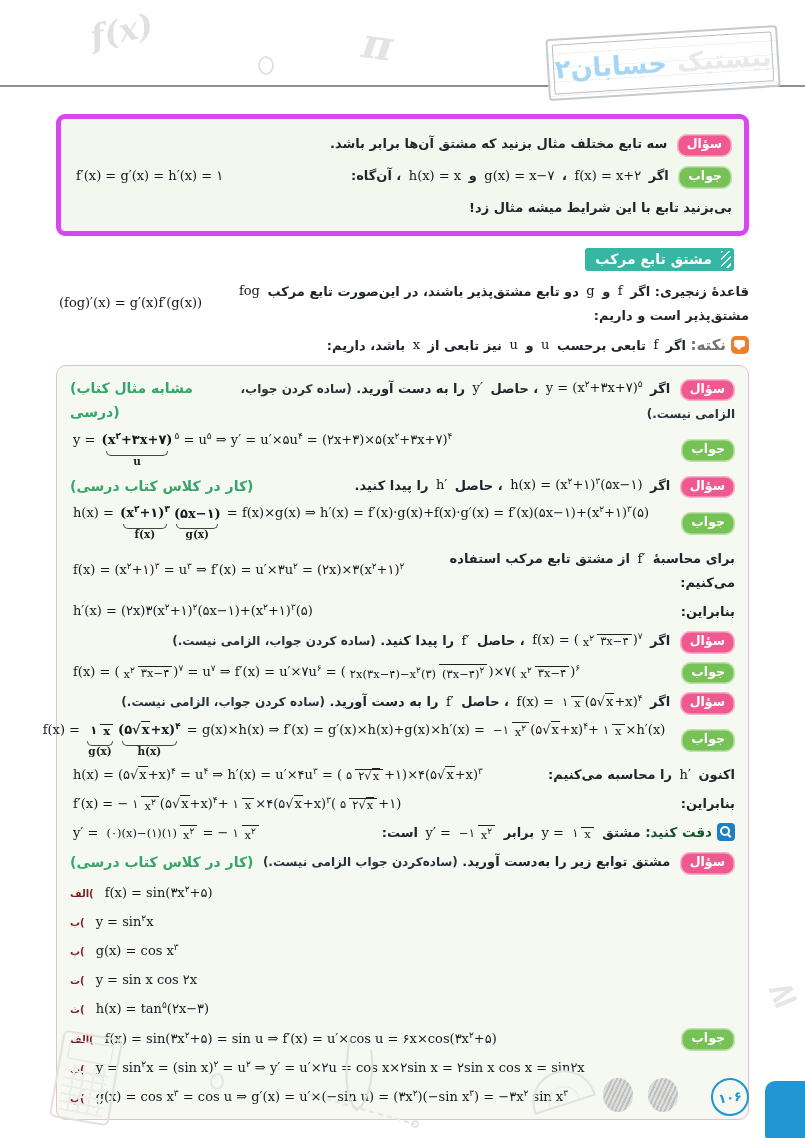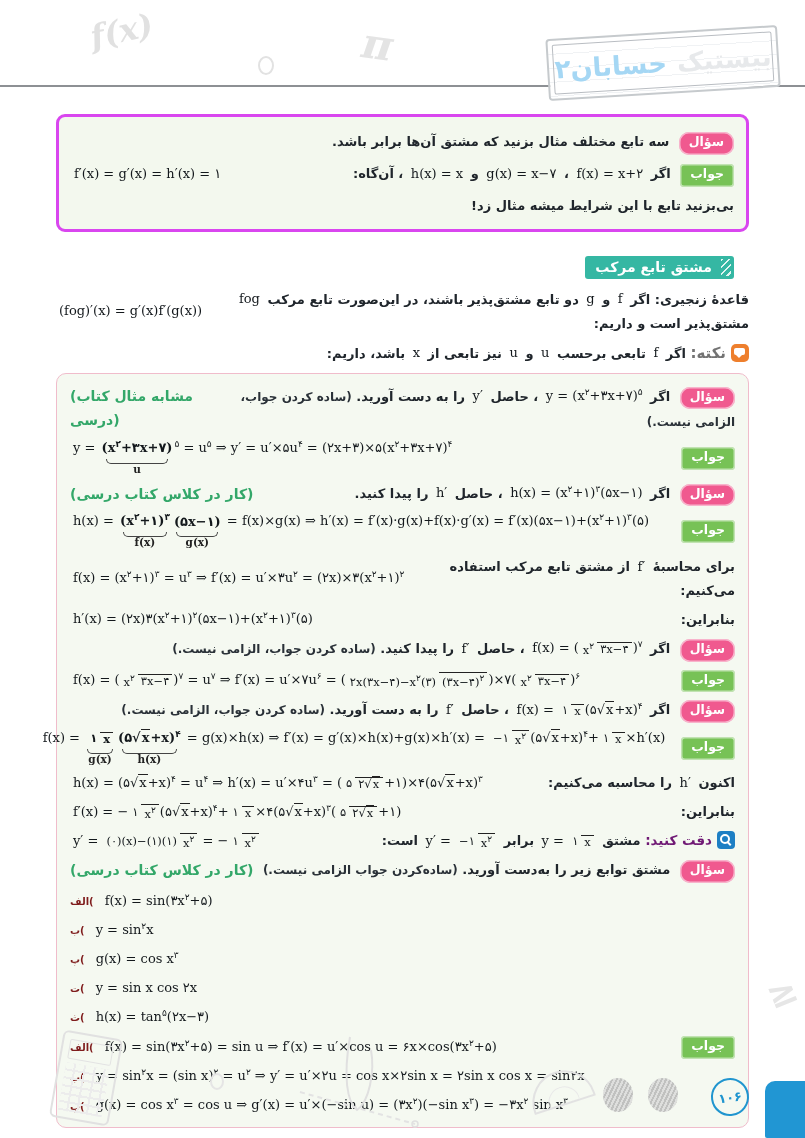--- a/index.html
+++ b/index.html
@@ -13,43 +13,43 @@
   .logo::before{content:"";position:absolute;inset:4px;border:1.5px solid #b9bdc2;border-radius:2px;}
   .logo-w1{font-weight:bold;font-size:26px;color:#e7e9eb;}
   .logo-w2{font-weight:bold;font-size:26px;color:#a5d7f4;}
   .deco{position:absolute;pointer-events:none;}
   .deco-fx{left:90px;top:12px;font:italic bold 32px "DejaVu Serif",serif;color:#e1e1e1;transform:rotate(-12deg);}
   .deco-pi{left:362px;top:20px;font:italic bold 42px "DejaVu Serif",serif;color:#e4e4e4;transform:rotate(8deg);}
   .deco-dot{left:258px;top:56px;width:12px;height:15px;border:2px solid #e2e2e2;border-radius:50%;}
   .deco-leq{right:8px;top:972px;font-size:36px;color:#e6e6e6;transform:rotate(-22deg);font-weight:bold;}
   
   .content{position:absolute;top:114px;right:56px;left:56px;}
-  .softbox{background:#f3f8ee;border:3px solid #d946ef;border-radius:9px;padding:6px 12px;margin-bottom:24px;}
+  .softbox{background:#f3f8ee;border:5px solid #d946ef;border-radius:9px;padding:6px 12px;margin-bottom:12px;}
   .bigbox{background:#f5f9f1;border:1.5px solid #f0bccb;border-radius:10px;padding:5px 13px;margin-top:8px;}
   .line{margin:6px 0;line-height:1.5;}
   .bigbox .line{margin:5px 0;}
   .split{display:flex;justify-content:space-between;align-items:center;gap:8px;}
   .split .r{text-align:right;}
   .split .l{direction:ltr;text-align:left;}
   .tagl{direction:rtl;}
   .ltr-line{direction:ltr;text-align:left;}
   .chip-row{margin:10px 15px 8px;}
   .chip{position:relative;display:inline-block;background:#35b7a3;color:#fff;font-weight:bold;
         font-size:14px;padding:3px 22px 4px 10px;border-radius:3px;}
   .chip::after{content:"";position:absolute;right:3px;top:3px;bottom:3px;width:10px;
         background:repeating-linear-gradient(135deg,rgba(255,255,255,.85) 0 2px,transparent 2px 5px);}
   
   .sg-fa{color:#20262c;font-weight:bold;font-size:13px;}
   .sg-fas{color:#2a3138;font-weight:bold;font-size:12px;}
   .sg-tag{color:#33a769;font-weight:bold;font-size:14px;}
   .sg-org{color:#737373;font-weight:bold;font-size:15px;}
-  .sg-teal{color:#701a75;font-weight:bold;font-size:13.5px;}
+  .sg-teal{color:#14532d;font-weight:bold;font-size:13.5px;}
   .sg-bq{background:#f0598f;color:#fff;border-radius:10px;padding:1px 10px 3px;font-size:12.5px;
          font-weight:bold;margin-left:5px;display:inline-block;box-shadow:inset 0 0 0 1.5px rgba(255,255,255,.55);}
-  .sg-ba{background:#77c256;color:#fff;border-radius:4px;padding:1px 10px 3px;font-size:12.5px;
+  .sg-ba{background:#77c256;color:#fff;border-radius:10px;padding:1px 10px 3px;font-size:12.5px;
          font-weight:bold;margin-left:5px;display:inline-block;box-shadow:inset 0 0 0 1.5px rgba(255,255,255,.55);}
   .sg-m{font-family:"DejaVu Serif","DejaVu Sans",serif;font-size:13px;color:#13181c;direction:ltr;
         unicode-bidi:isolate;display:inline-block;padding:0 3px;white-space:nowrap;vertical-align:middle;}
   .sg-m sup{font-size:9px;}
   .sg-lbl{direction:ltr;unicode-bidi:isolate;color:#7f1d1d;font-weight:bold;font-size:10px;margin:0 8px 0 0;}
   .fr{display:inline-flex;flex-direction:row;align-items:center;vertical-align:middle;
       font-size:11.5px;line-height:1.15;margin:0 1px;}
   .fr .num{padding:0 3px;}
   .fr .den{border-top:1px solid #222;padding:0 3px;}
   .sq{white-space:nowrap;}

